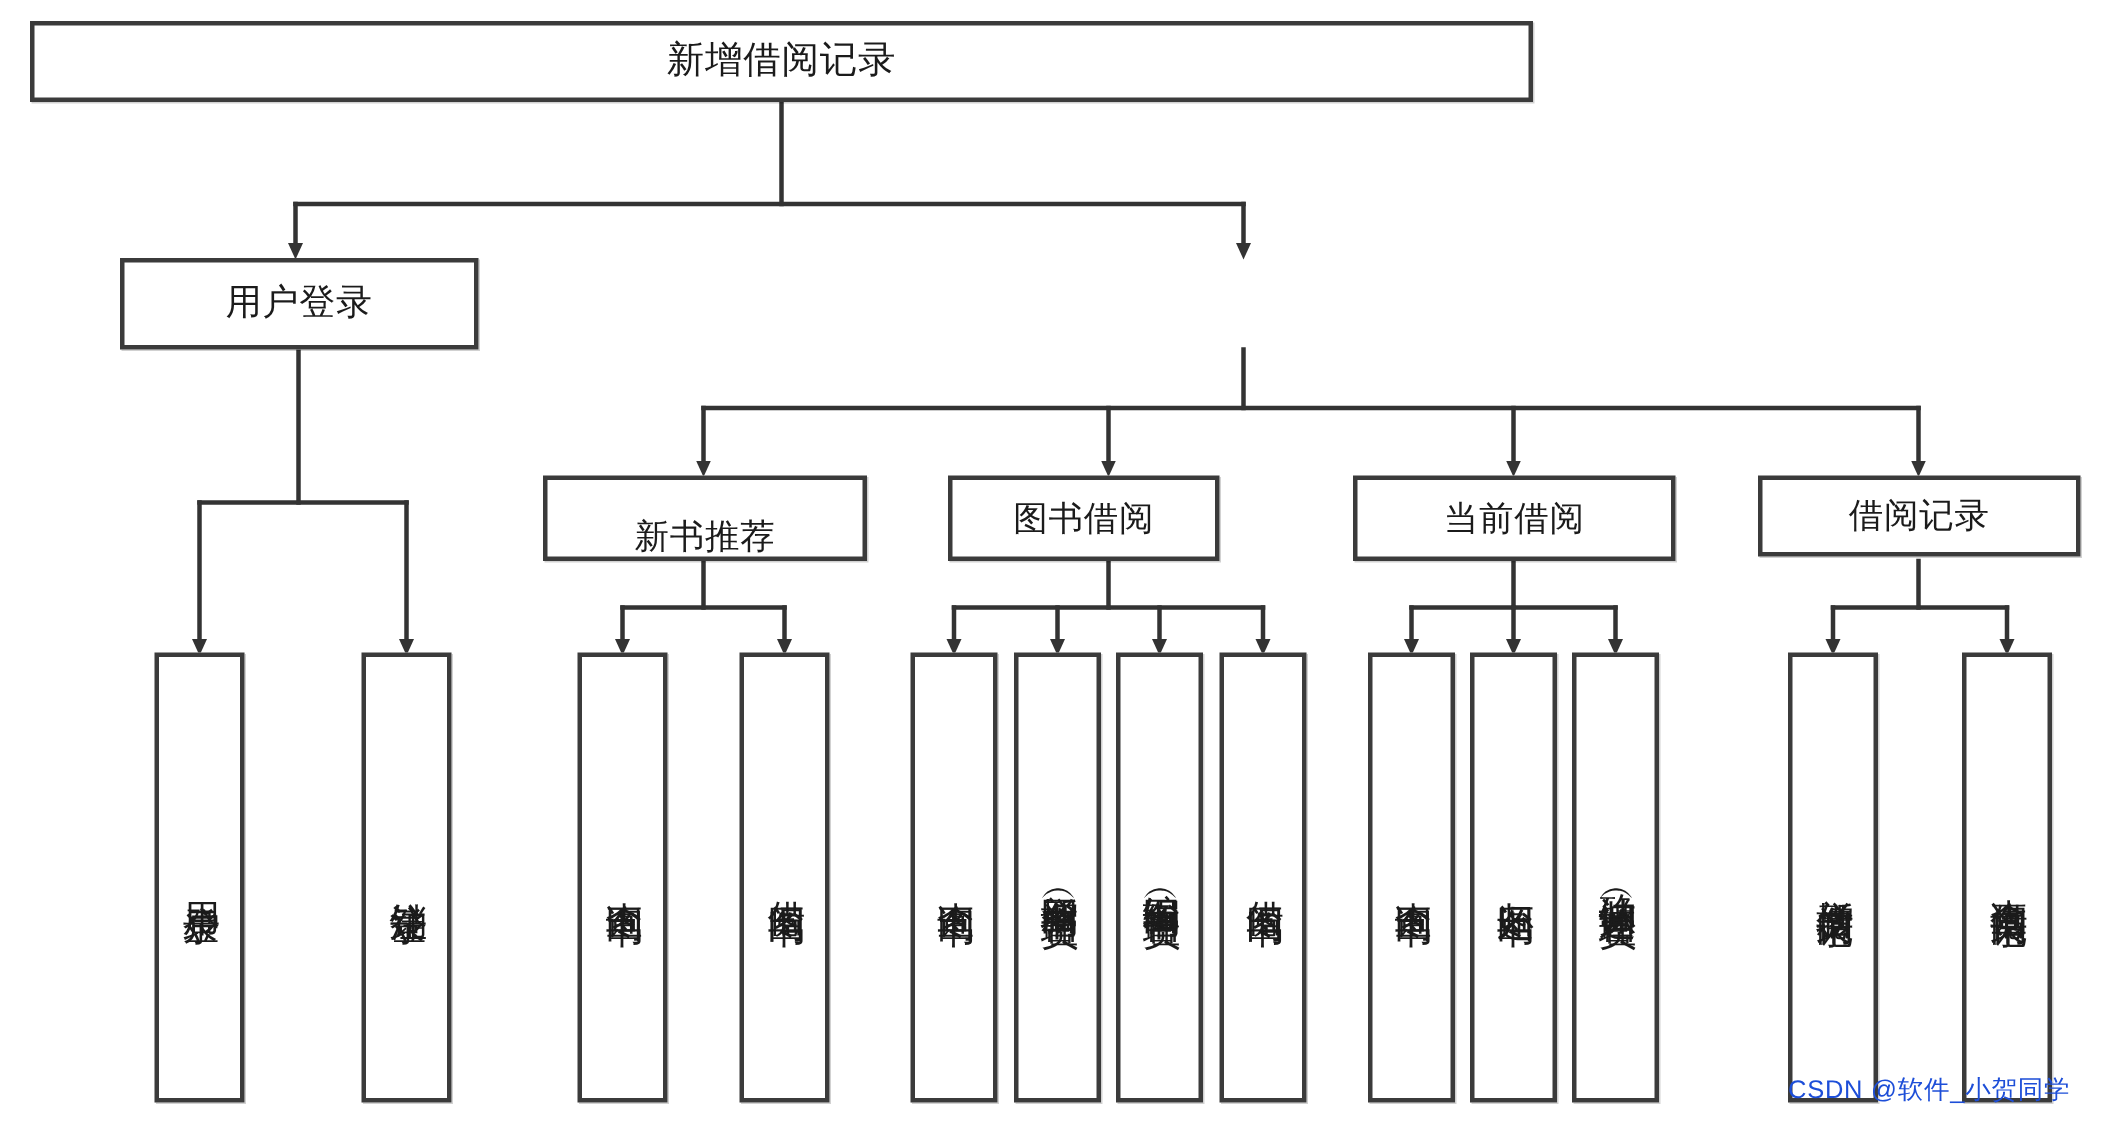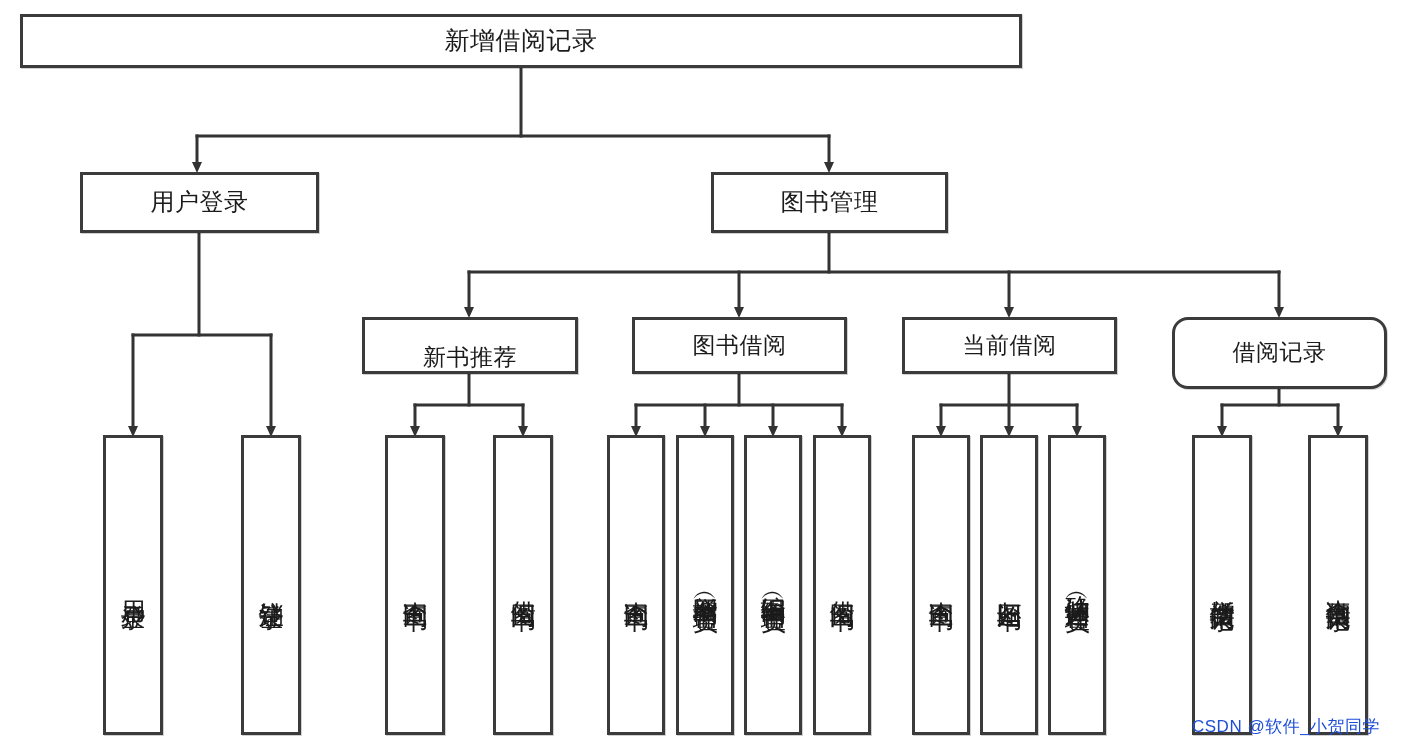--- a/index.html
+++ b/index.html
@@ -120,34 +120,31 @@
     </g>
   </svg>
 
   <div class="node root" style="left:20px; top:14px; width:1002px; height:54px;">
     <span class="label">新增借阅记录</span>
   </div>
 
   <div class="node level1" style="left:80px; top:172px; width:239px; height:61px;">
     <span class="label">用户登录</span>
   </div>
-  <div class="node level1" style="left:711px; top:172px; width:237px; height:61px;">
-    <span class="label">图书管理</span>
-  </div>
 
   <div class="node level2" style="left:362px; top:317px; width:216px; height:57px;align-items:flex-end;">
     <span class="label">新书推荐</span>
   </div>
-  <div class="node level2" style="left:632px; top:317px; width:215px; height:57px;">
+  <div class="node level2" style="left:632px; top:317px; width:181px; height:57px;">
     <span class="label">图书借阅</span>
   </div>
   <div class="node level2" style="left:902px; top:317px; width:215px; height:57px;">
     <span class="label">当前借阅</span>
   </div>
-  <div class="node level2" style="left:1172px; top:317px; width:215px; height:72px;border-radius:16px;">
+  <div class="node level2" style="left:1172px; top:317px; width:215px; height:54px;">
     <span class="label">借阅记录</span>
   </div>
 
   <div class="node leaf" style="left:103px; top:435px; width:60px; height:300px;">
     <span class="label">用户登录</span>
   </div>
   <div class="node leaf" style="left:241px; top:435px; width:60px; height:300px;">
     <span class="label">注销登录</span>
   </div>
 

